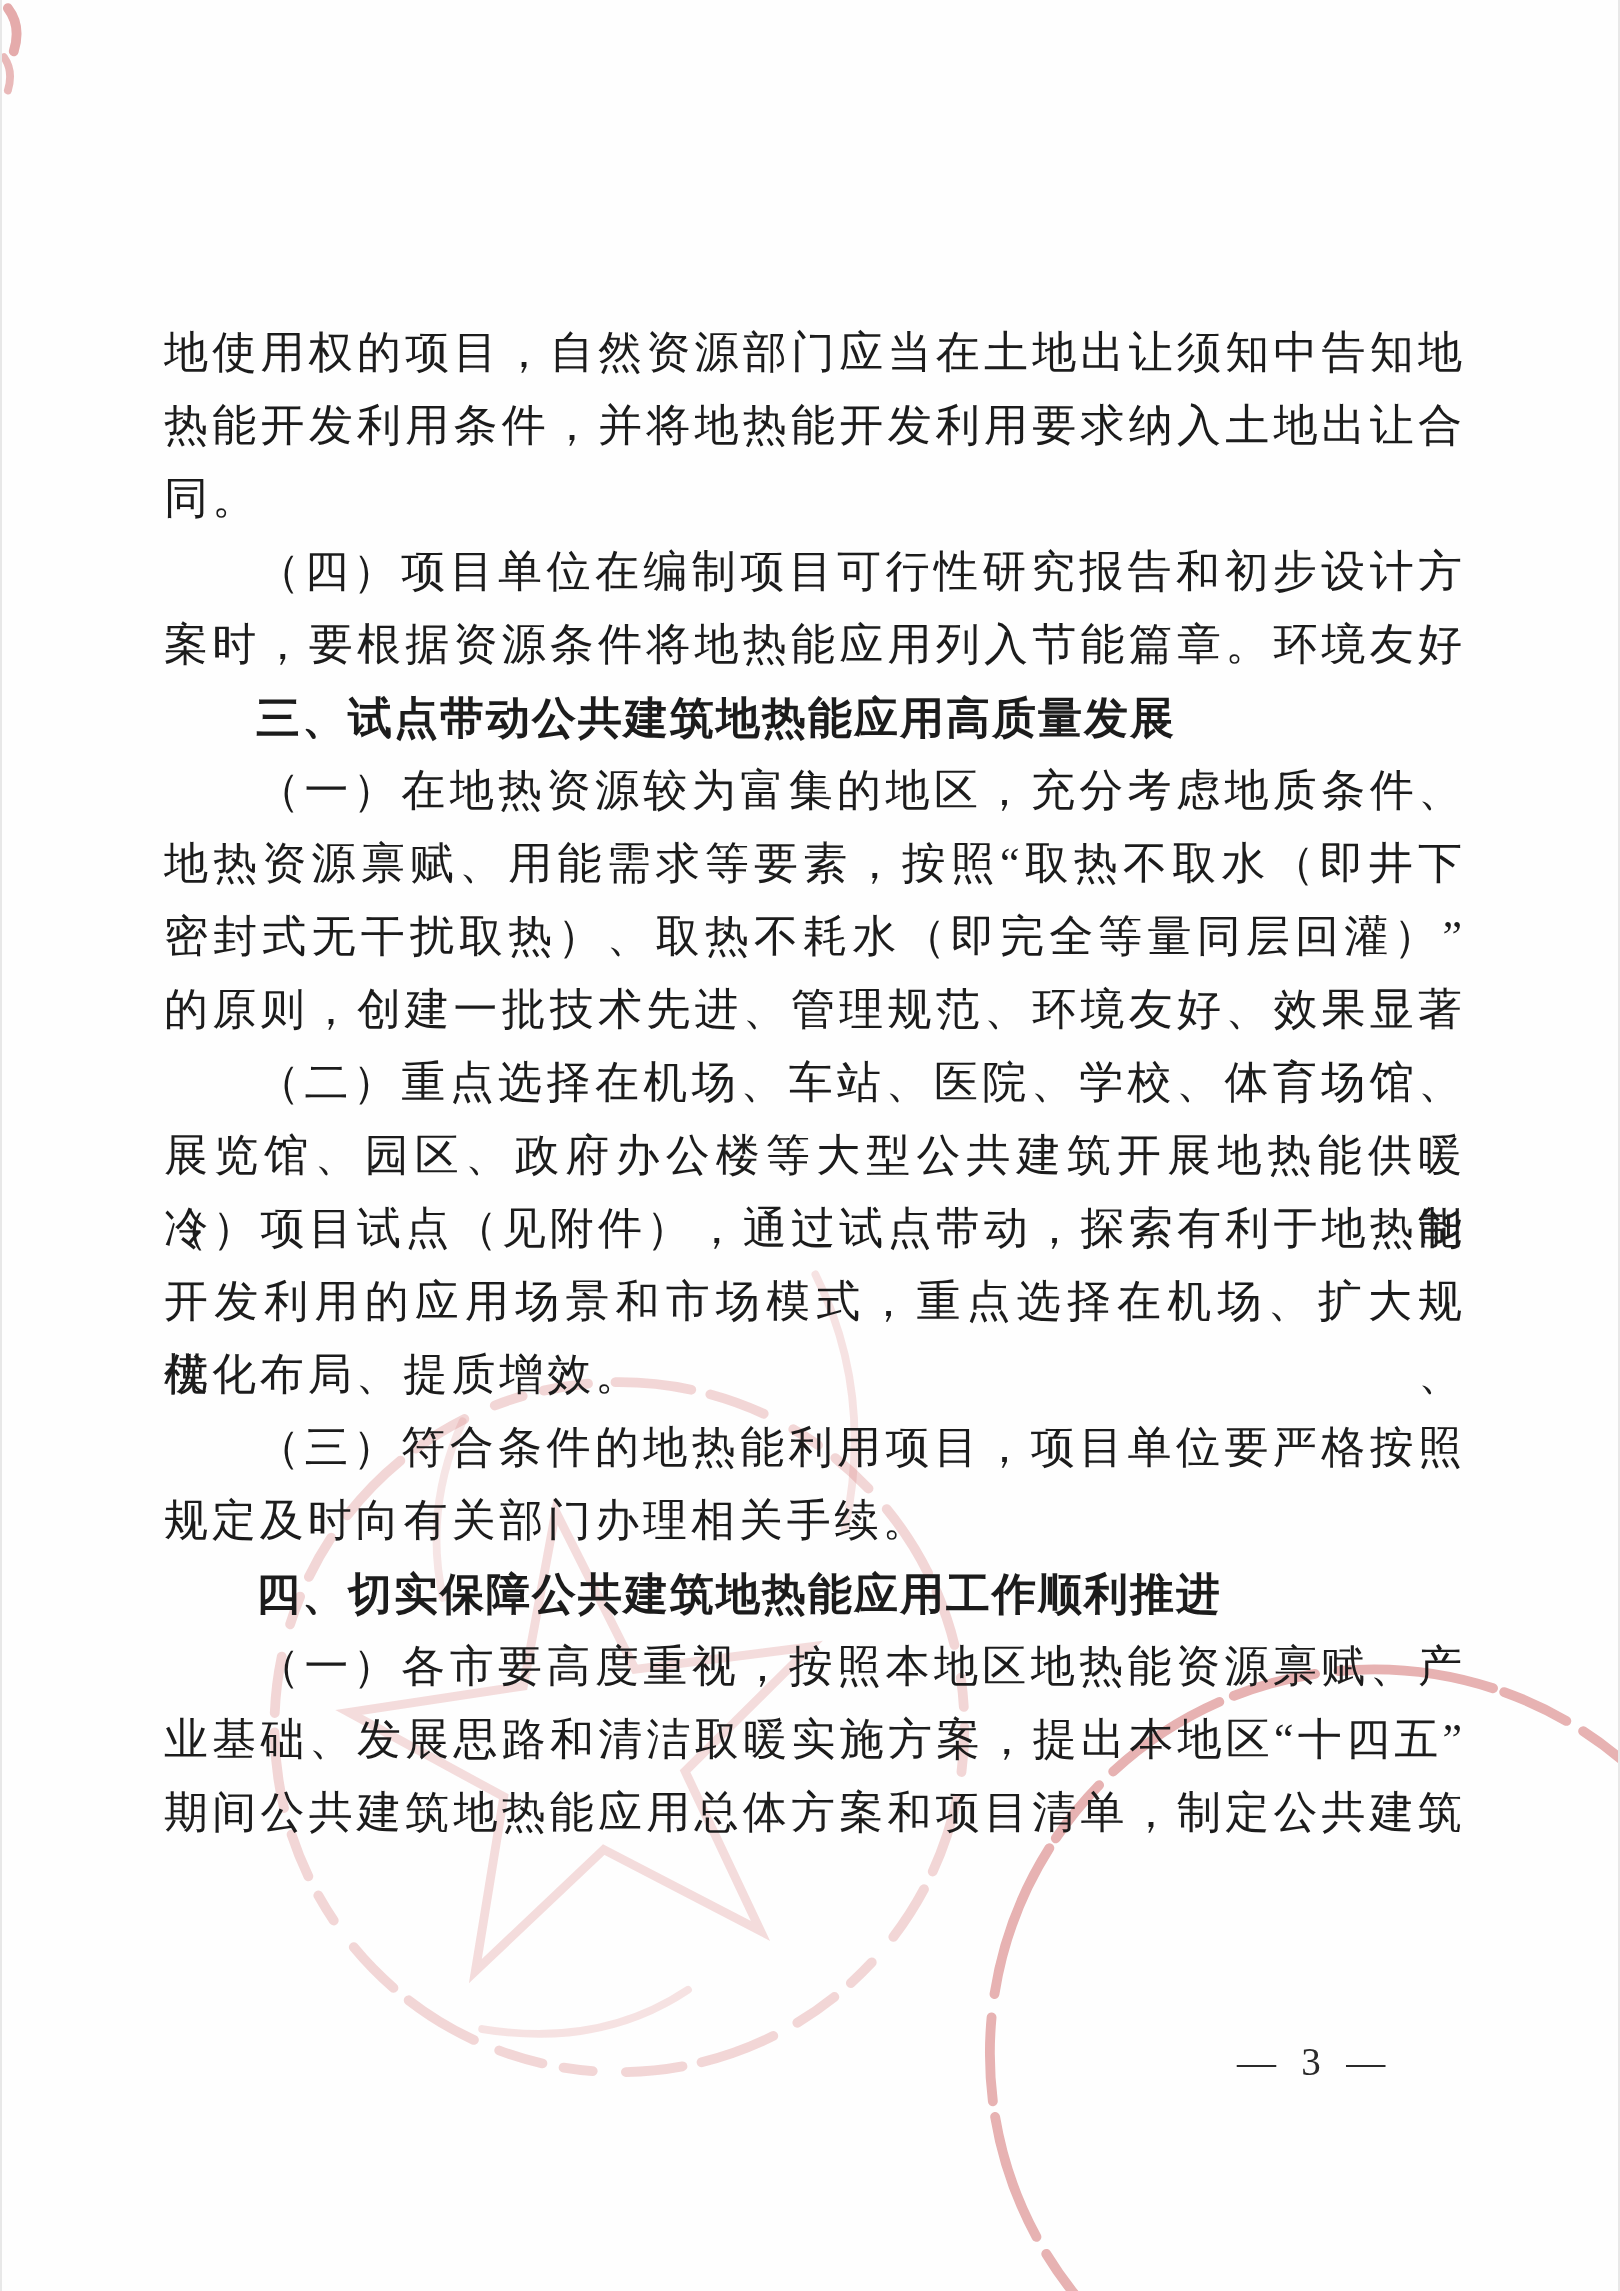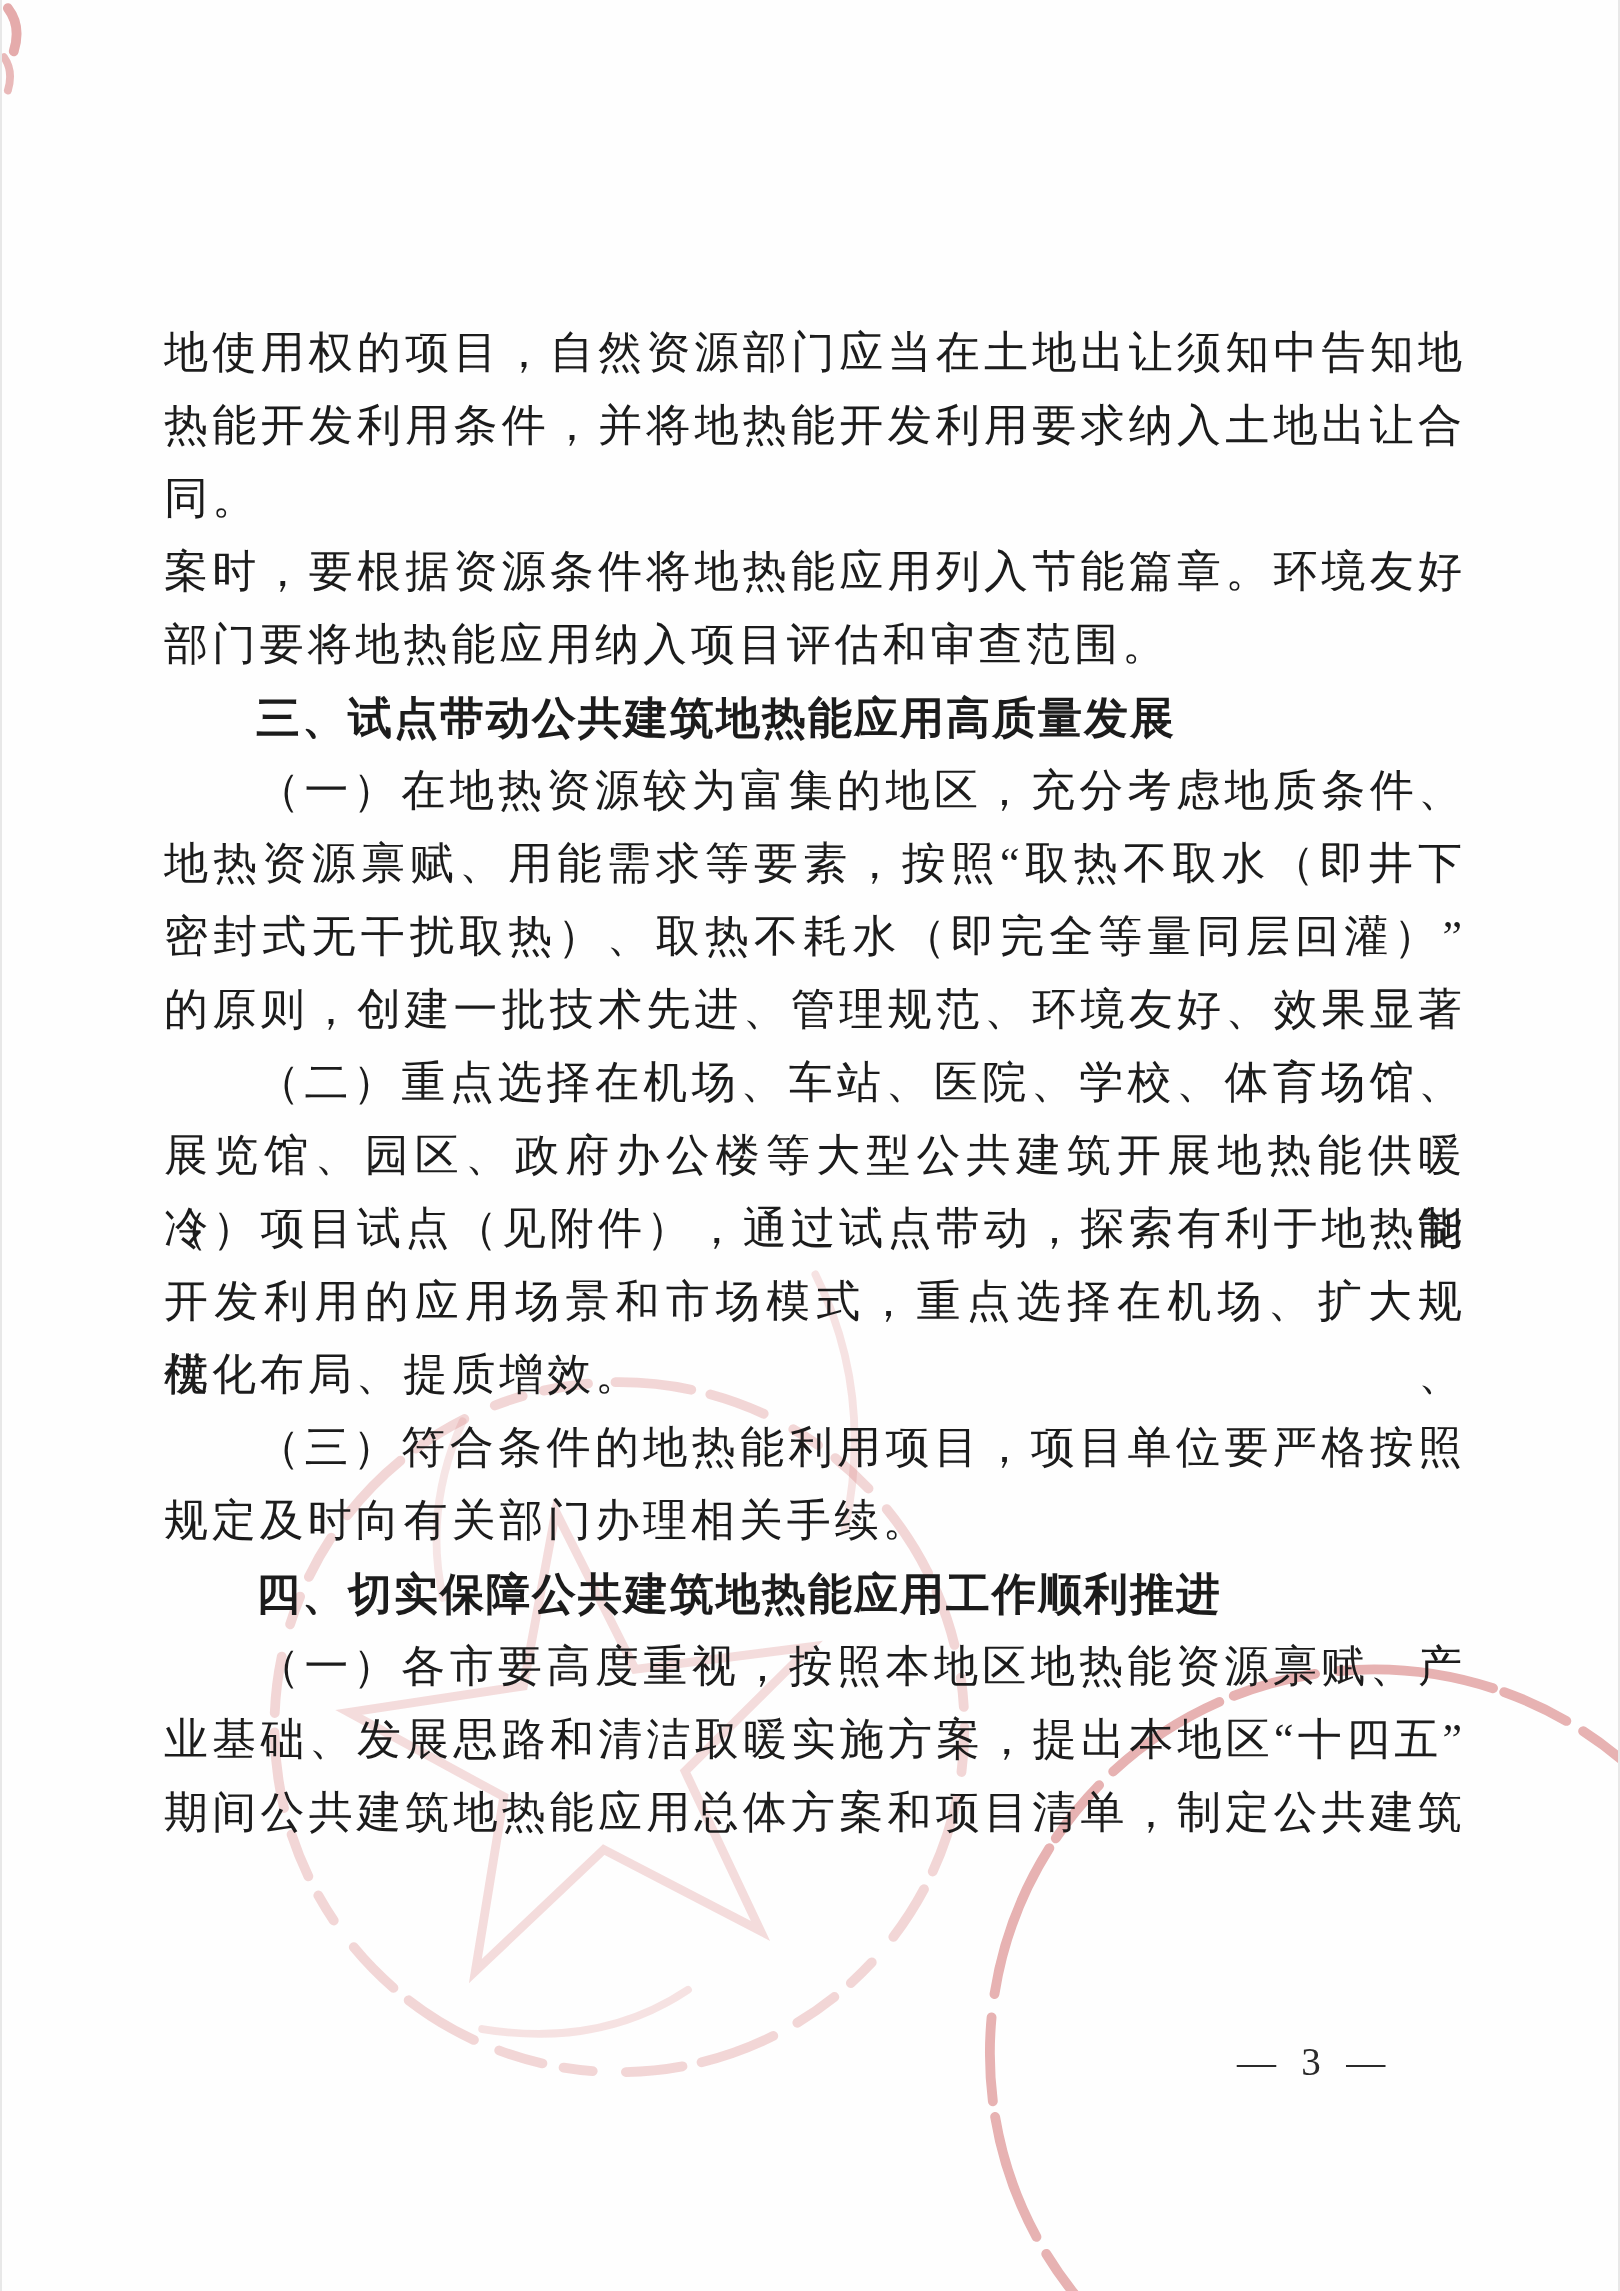--- a/index.html
+++ b/index.html
@@ -87,22 +87,22 @@
 
     <g>
       <circle class="seal" cx="1400" cy="2095" r="392" stroke-width="10" opacity="0.5" stroke-dasharray="130 16 86 24 160 12 70 20"></circle>
     </g>
   </svg>
 
   <div class="text-block">
       <div class="line justify">地使用权的项目，自然资源部门应当在土地出让须知中告知地</div>
       <div class="line justify">热能开发利用条件，并将地热能开发利用要求纳入土地出让合</div>
       <div class="line">同。</div>
+      <div class="line justify indent">（四）项目单位在编制项目可行性研究报告和初步设计方</div>
       <div class="line justify">案时，要根据资源条件将地热能应用列入节能篇章。环境友好</div>
-      <div class="line">部门要将地热能应用纳入项目评估和审查范围。</div>
       <div class="line indent bold">三、试点带动公共建筑地热能应用高质量发展</div>
       <div class="line justify indent">（一）在地热资源较为富集的地区，充分考虑地质条件、</div>
       <div class="line justify">地热资源禀赋、用能需求等要素，按照“取热不取水（即井下</div>
       <div class="line justify">密封式无干扰取热）、取热不耗水（即完全等量同层回灌）”</div>
       <div class="line justify">的原则，创建一批技术先进、管理规范、环境友好、效果显著</div>
       <div class="line justify indent">（二）重点选择在机场、车站、医院、学校、体育场馆、</div>
       <div class="line justify">展览馆、园区、政府办公楼等大型公共建筑开展地热能供暖（制</div>
       <div class="line justify">冷）项目试点（见附件），通过试点带动，探索有利于地热能</div>
       <div class="line justify">开发利用的应用场景和市场模式，重点选择在机场、扩大规模、</div>
       <div class="line">优化布局、提质增效。</div>

